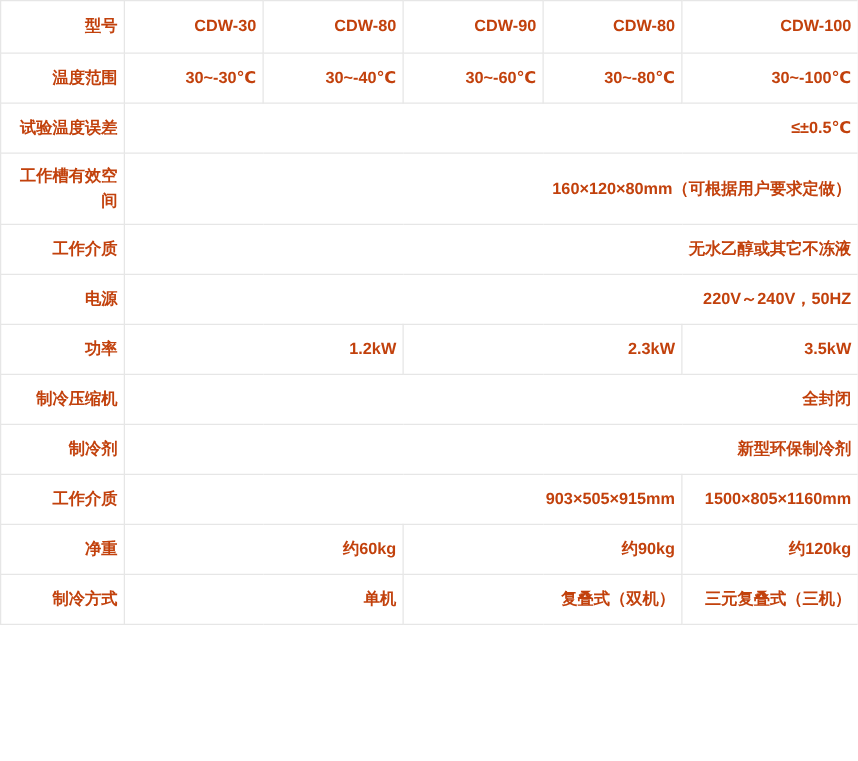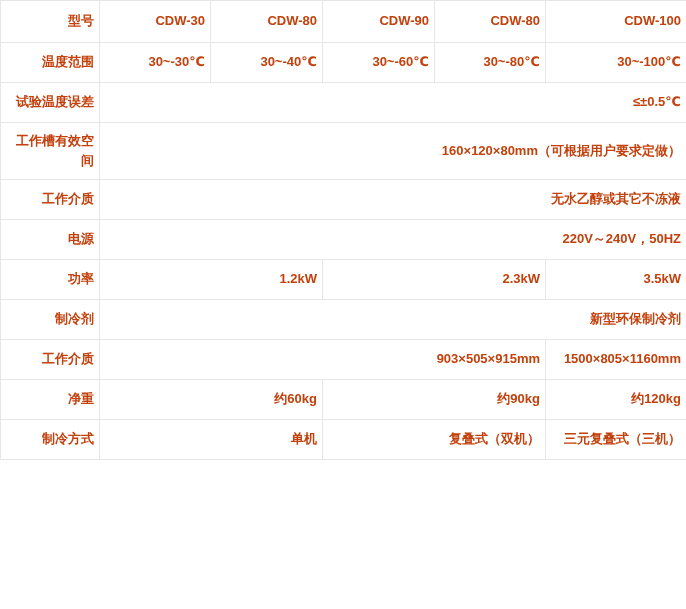--- a/index.html
+++ b/index.html
@@ -82,20 +82,24 @@
         <td class="label-cell">电源</td>
         <td colspan="5">220V～240V，50HZ</td>
       </tr>
       <tr class="r-std">
         <td class="label-cell">功率</td>
         <td colspan="2">1.2kW</td>
         <td colspan="2">2.3kW</td>
         <td>3.5kW</td>
       </tr>
       <tr class="r-std">
+        <td class="label-cell">制冷压缩机</td>
+        <td colspan="5">全封闭</td>
+      </tr>
+      <tr class="r-std">
         <td class="label-cell">制冷剂</td>
         <td colspan="5">新型环保制冷剂</td>
       </tr>
       <tr class="r-std">
         <td class="label-cell">工作介质</td>
         <td colspan="4">903×505×915mm</td>
         <td>1500×805×1160mm</td>
       </tr>
       <tr class="r-std">
         <td class="label-cell">净重</td>

